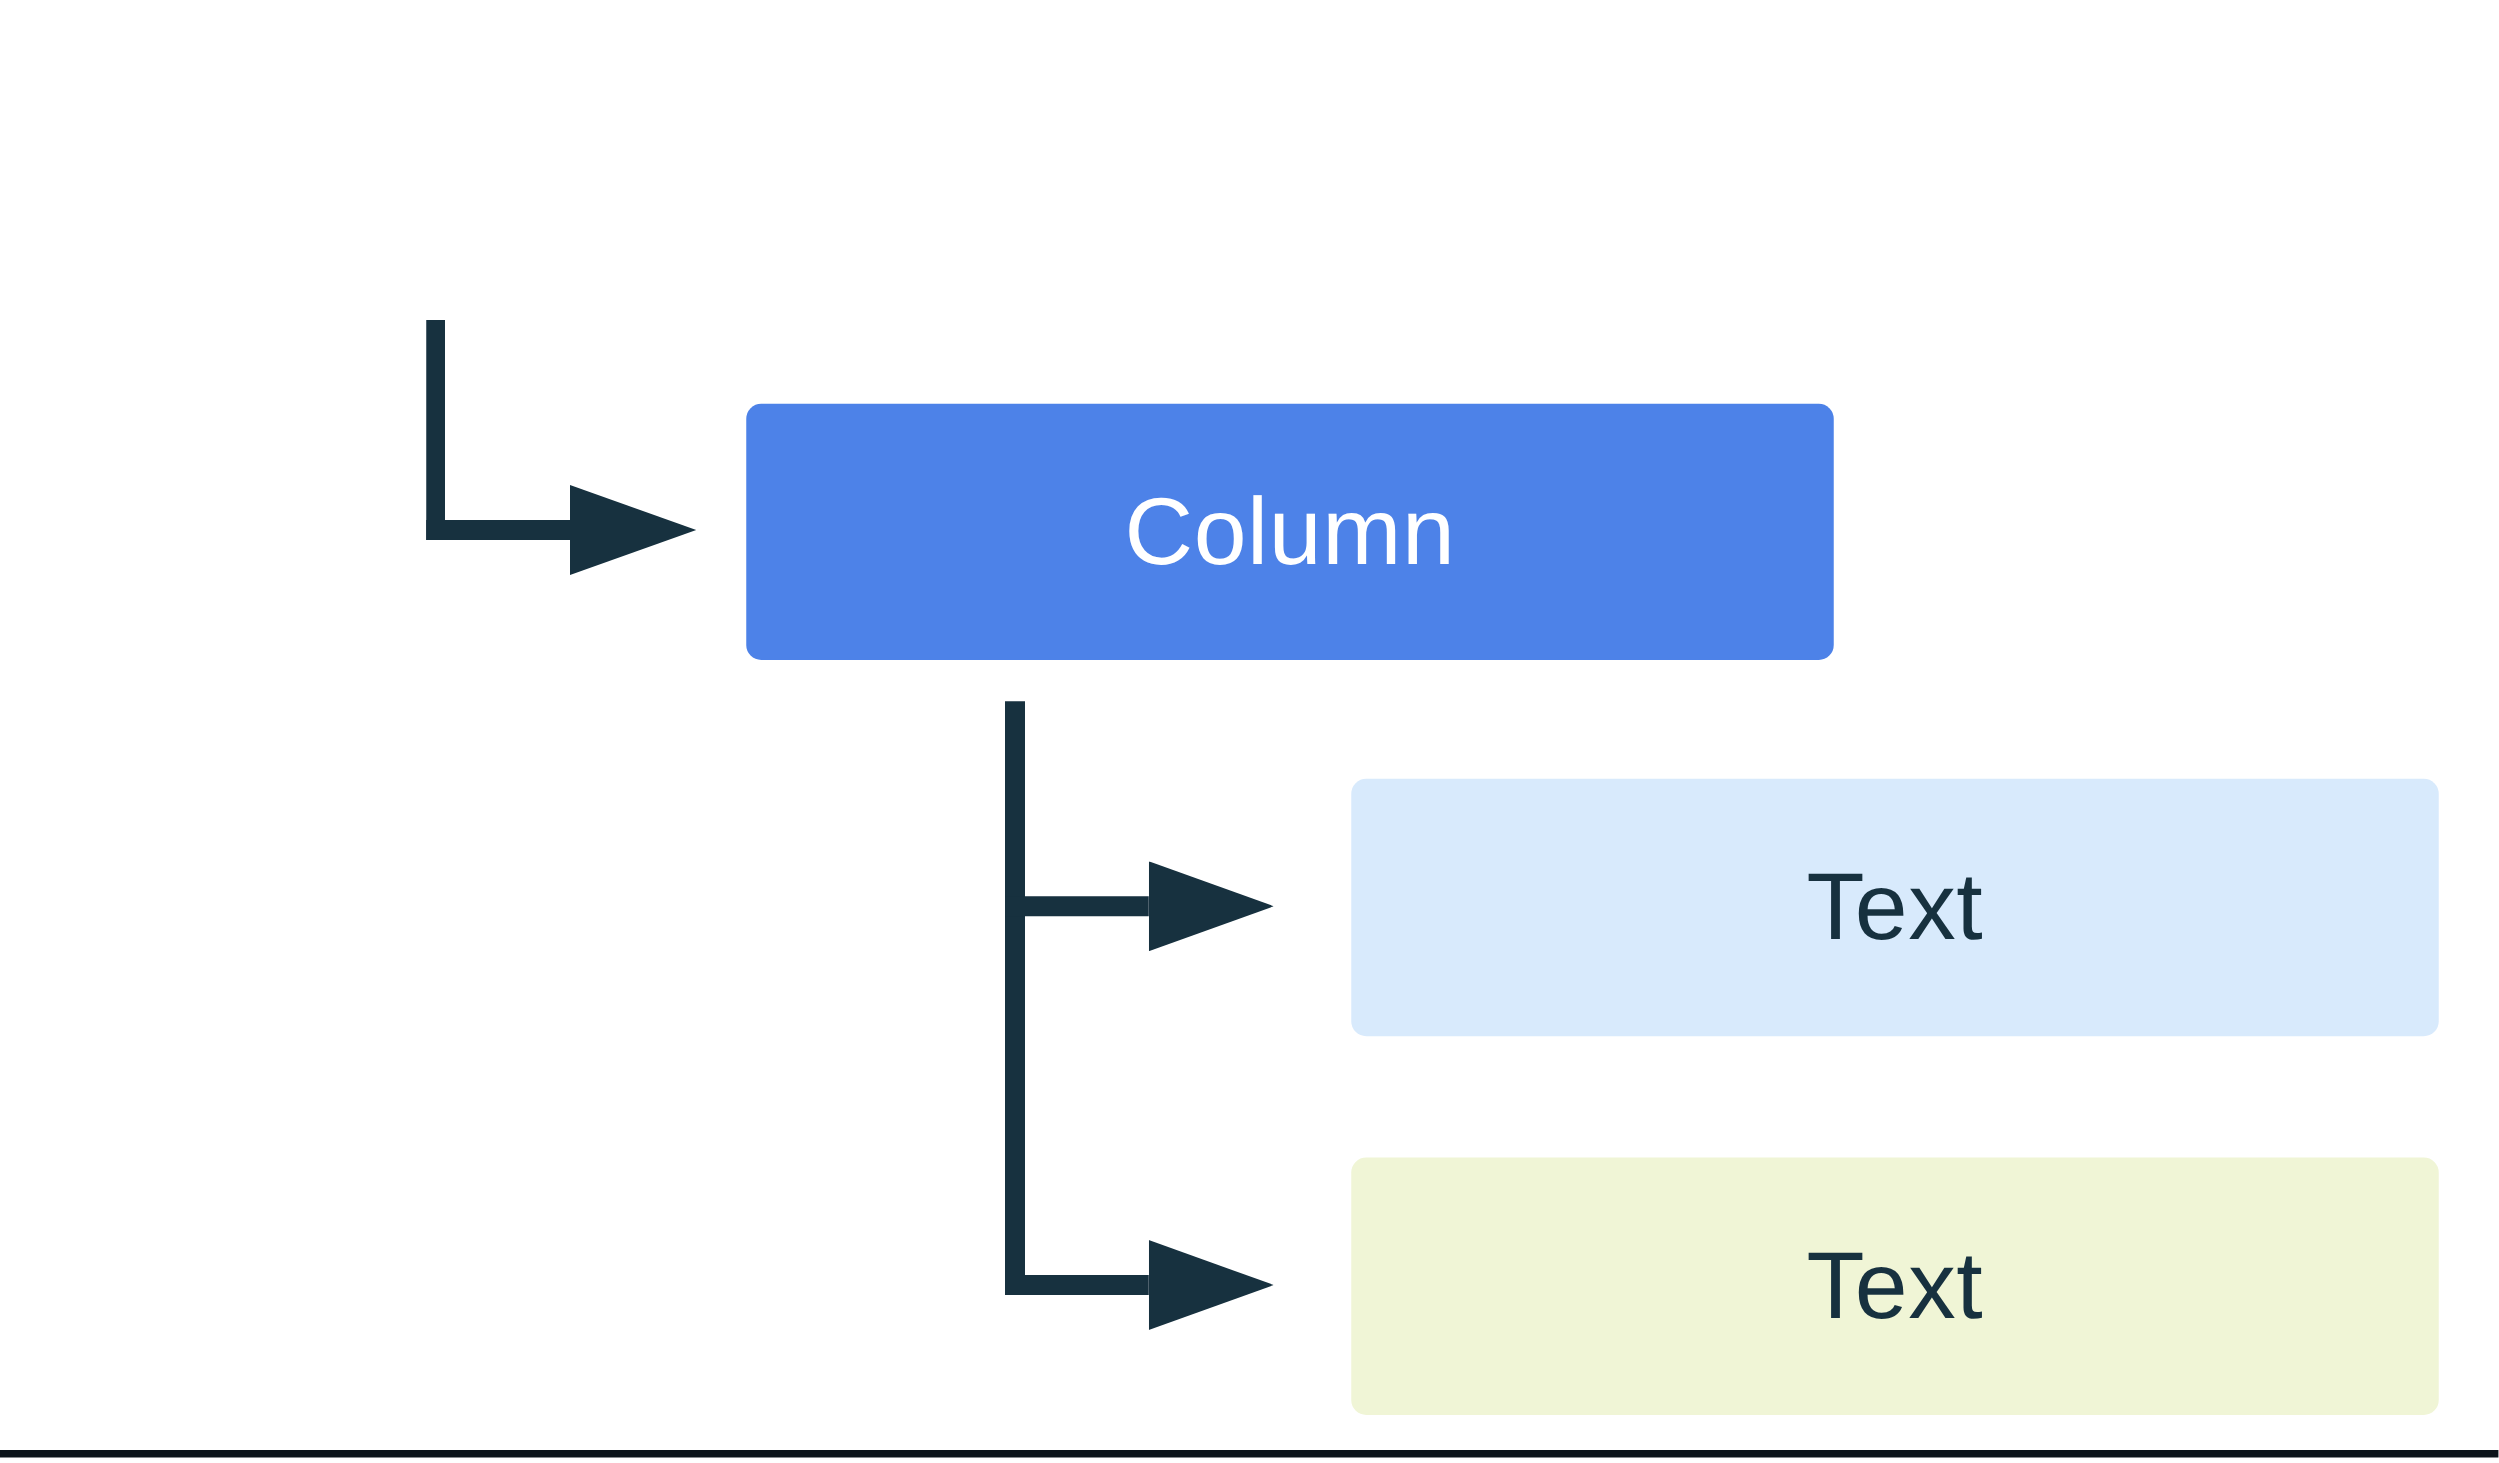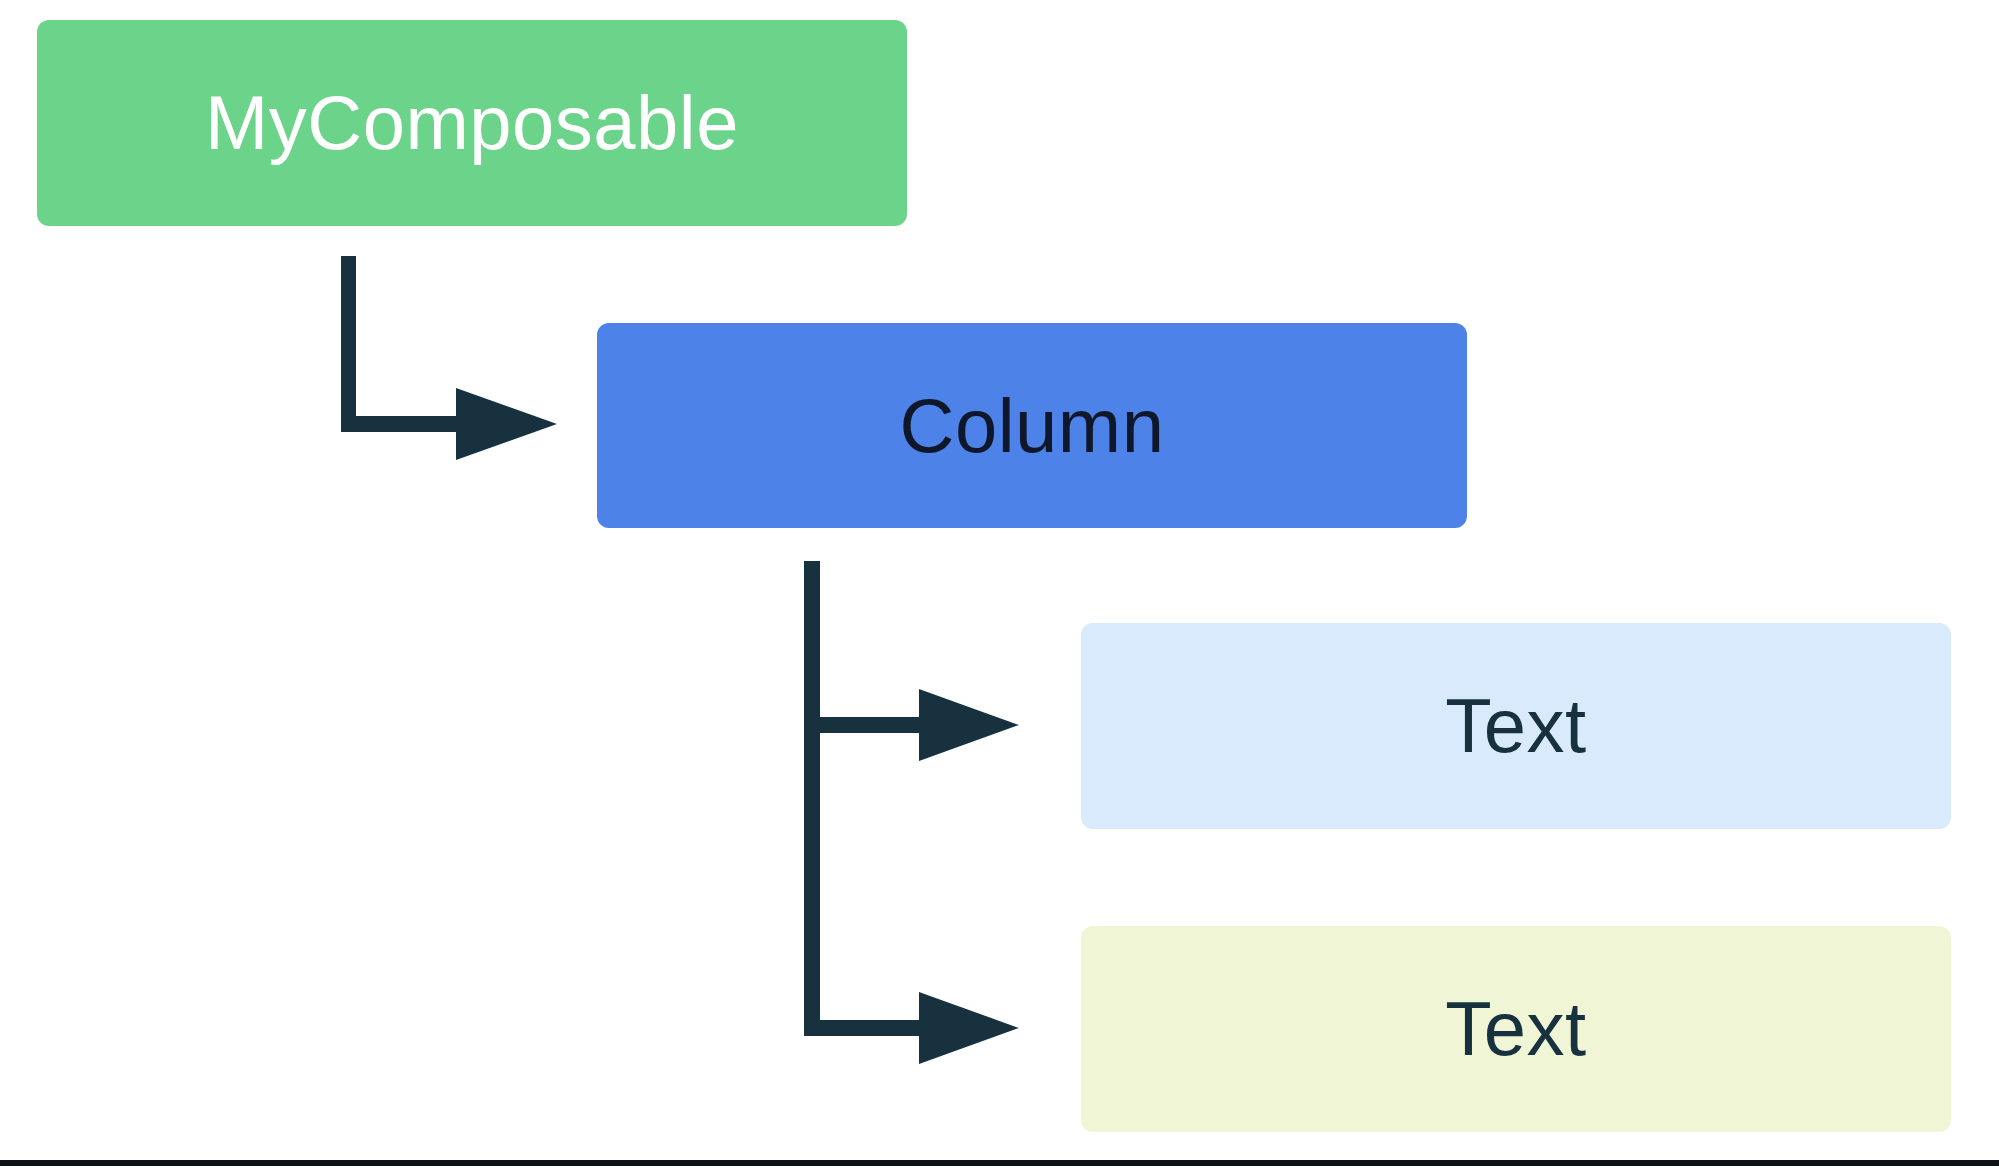--- a/index.html
+++ b/index.html
@@ -43,25 +43,22 @@
   #c2-head2{left:919px;top:992px;width:100px;height:72px;
             clip-path:polygon(0 0,100% 50%,0 100%);}
 
   #bottom-rule{position:absolute;left:0;top:1160px;width:1999px;height:6px;}
 </style>
 </head>
 <body>
 
 <div id="stage">
 
-  <div class="node" id="node-mycomposable" style="background-color: rgb(108, 211, 138); color: rgb(255, 255, 255);">
-    <span>MyComposable</span>
-  </div>
 
-  <div class="node" id="node-column" style="background-color: rgb(77, 130, 232); color: #0f172a;">
+  <div class="node" id="node-column" style="background-color: rgb(77, 130, 232); color: #ffffff;">
     <span>Column</span>
   </div>
 
   <div class="node" id="node-text-1" style="background-color: rgb(216, 234, 252); color: rgb(23, 49, 63);">
     <span>Text</span>
   </div>
 
   <div class="node" id="node-text-2" style="background-color: rgb(240, 245, 214); color: rgb(23, 49, 63);">
     <span>Text</span>
   </div>

